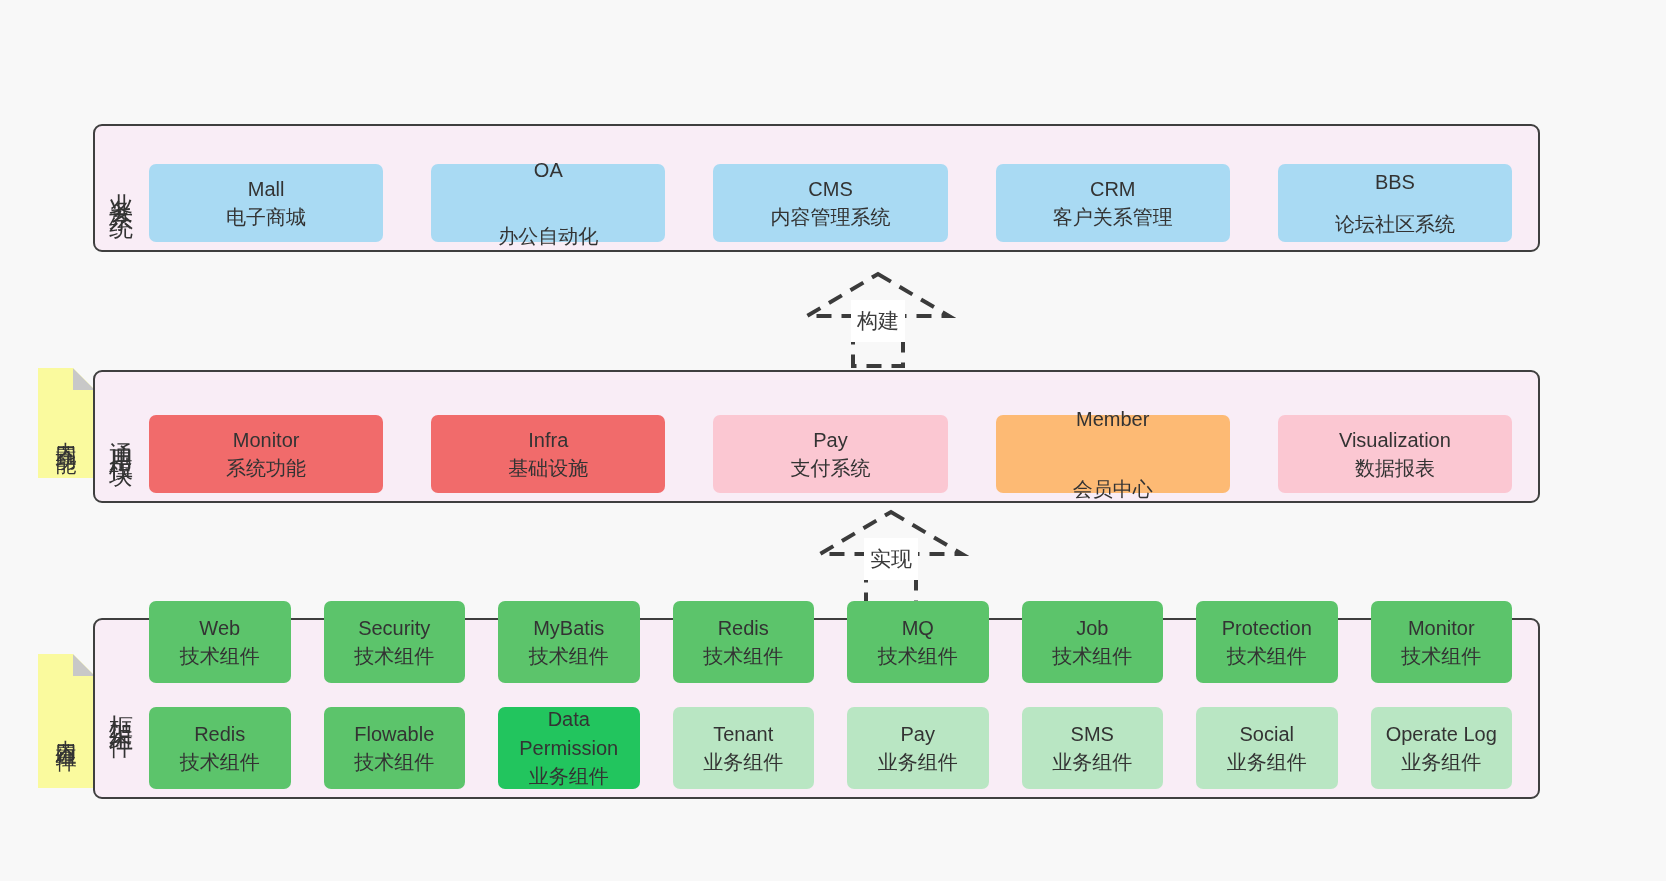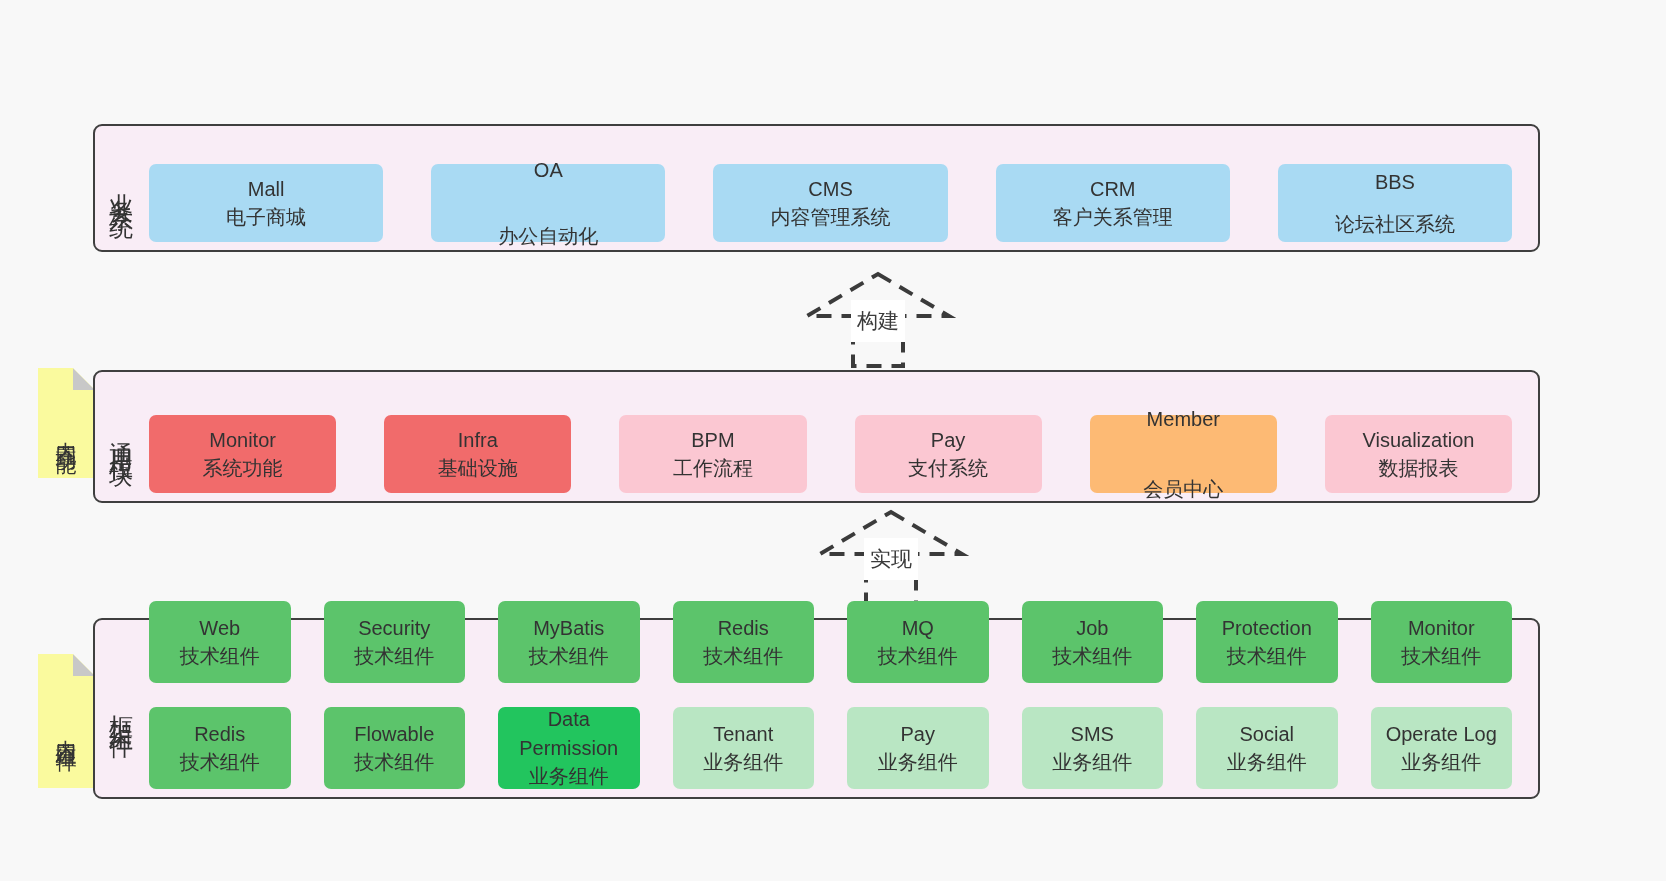--- a/index.html
+++ b/index.html
@@ -128,24 +128,20 @@
         <div class="box-row">
           <div class="box" style="background-color: rgb(241, 107, 107);">
             <span>Monitor</span>
             <span>系统功能</span>
           </div>
           <div class="box" style="background-color: rgb(241, 107, 107);">
             <span>Infra</span>
             <span>基础设施</span>
           </div>
           <div class="box" style="background-color: rgb(251, 199, 210);">
-            <span>BPM</span>
-            <span>工作流程</span>
-          </div>
-          <div class="box" style="background-color: rgb(251, 199, 210);">
             <span>Pay</span>
             <span>支付系统</span>
           </div>
           <div class="box" style="background-color: #fdba74; gap: 41px;">
             <span>Member</span>
             <span>会员中心</span>
           </div>
           <div class="box" style="background-color: rgb(251, 199, 210);">
             <span>Visualization</span>
             <span>数据报表</span>

